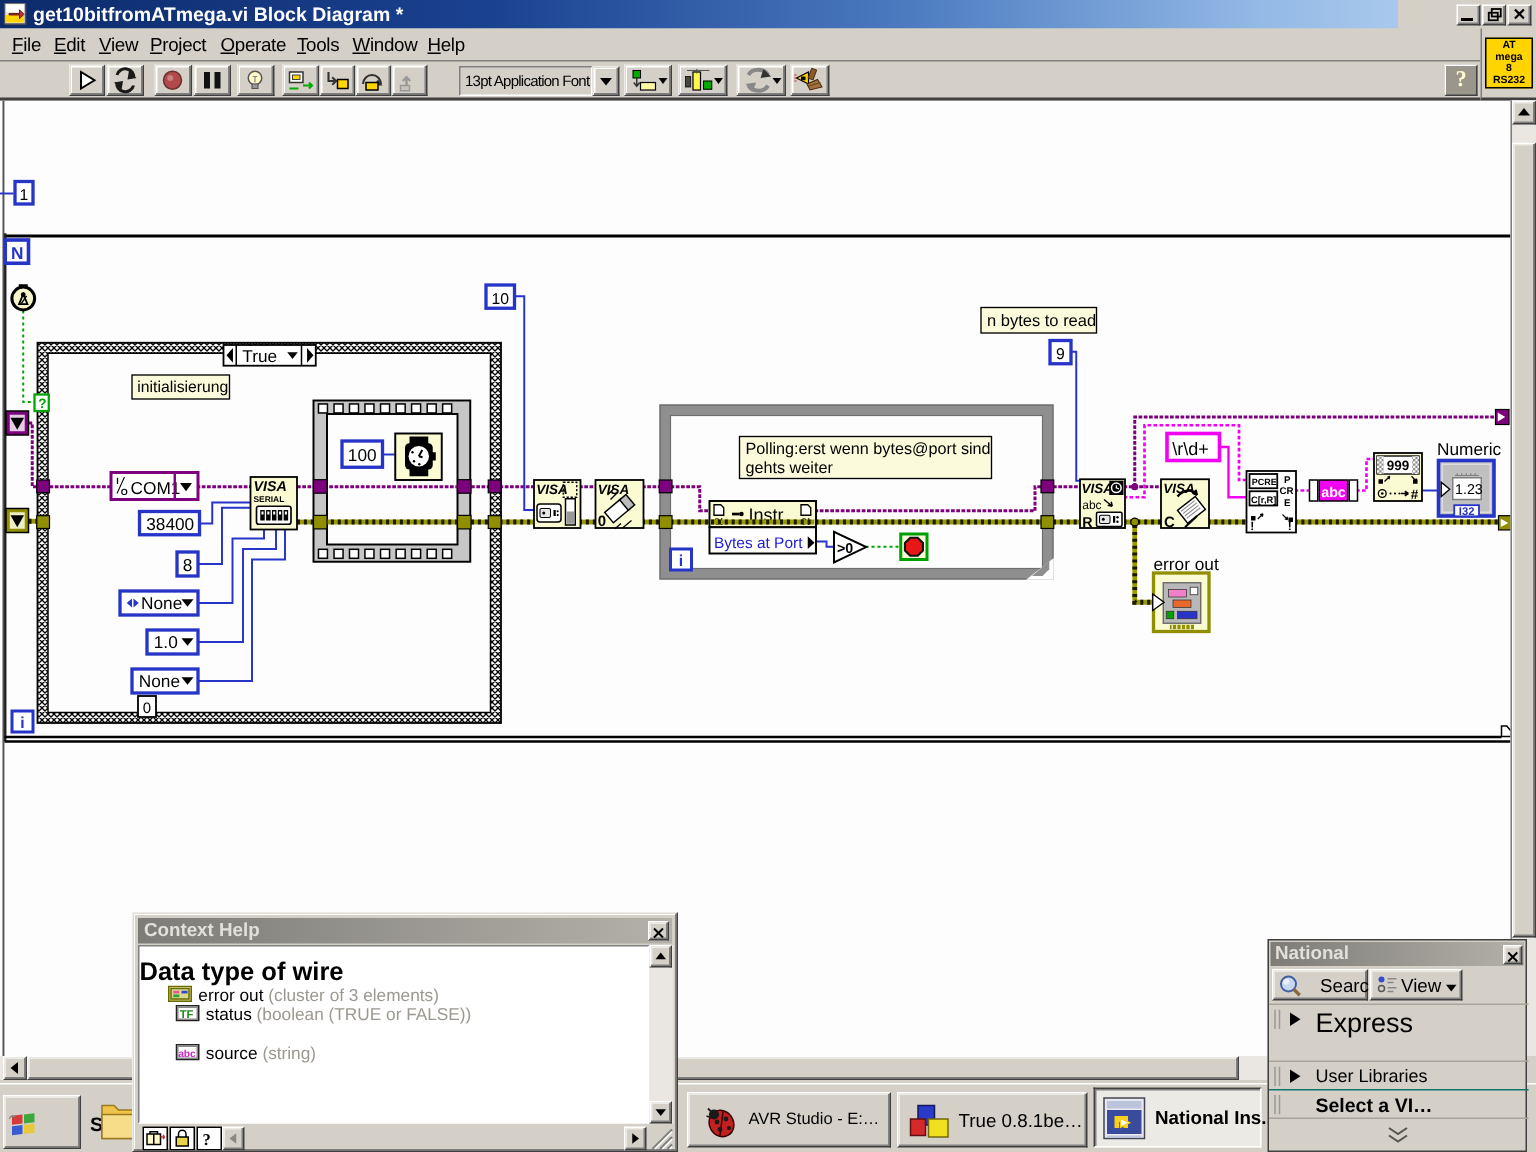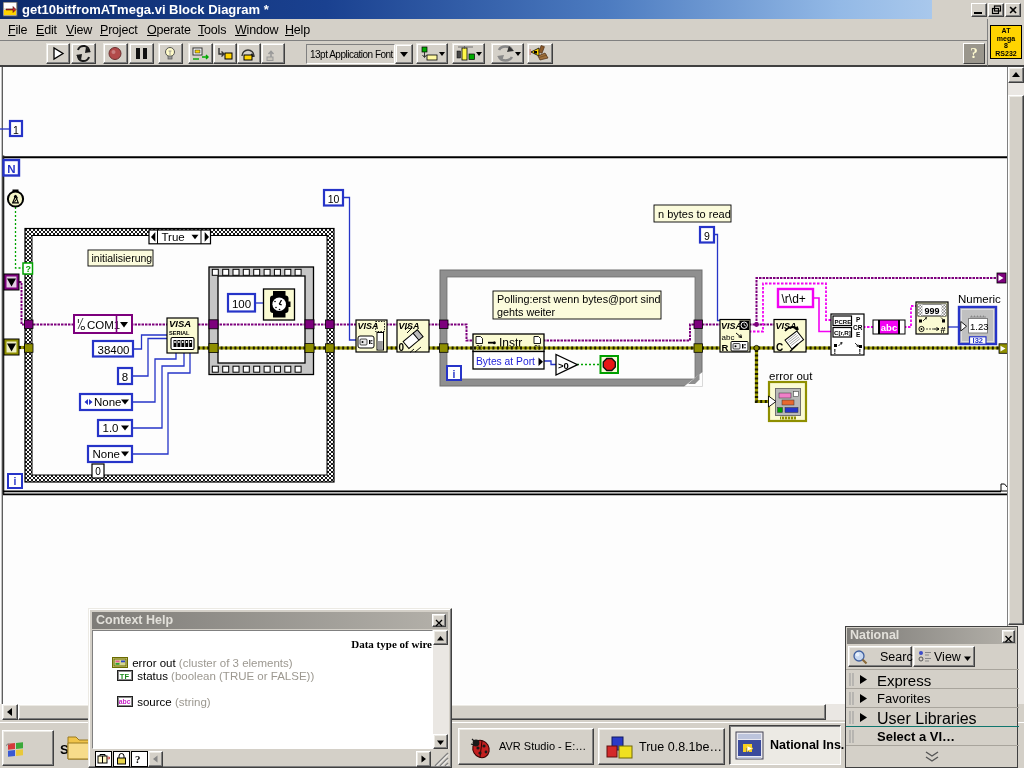--- a/index.html
+++ b/index.html
@@ -529,21 +529,21 @@
 </div>
 
 <div class="abs" style="left:88px;top:608px;width:364px;height:160px;background:#D4D0C8;border:1px solid;border-color:#ECEAE4 #404040 #404040 #ECEAE4;box-shadow:inset -1px -1px 0 #808080, inset 1px 1px 0 #fff;z-index:6;">
  <div class="abs" style="left:3px;top:3px;width:356px;height:17px;background:linear-gradient(90deg,#7E7C78,#B4B1AA);">
   <span class="abs" style="left:4px;top:1px;font-weight:bold;font-size:12.5px;color:#E2E0DA;">Context Help</span>
   <div class="btn3d abs" style="left:340px;top:2px;width:14px;height:13px;"><svg width="12" height="11">
             <path d="M3 2 L9 8 M9 2 L3 8" stroke="#000" stroke-width="1.3"></path>
           </svg></div>
  </div>
  <div class="abs" style="left:3px;top:21px;width:341px;height:119px;background:#fff;border:1px solid;border-color:#808080 #fff #fff #808080;font-size:11.5px;color:#000;">
-  <div class="abs" style="left:0;top:7px;width:100%;text-align:right;font-weight:bold;font-size:11px;font-family:Liberation Serif, serif;">Data type of wire</div>
+  <div class="abs" style="left:0;top:7px;width:100%;text-align:left;font-weight:bold;font-size:17px;">Data type of wire</div>
   <div class="abs" style="left:19px;top:26px;white-space:nowrap;"><svg width="17" height="11" style="vertical-align:-1px">
             <rect x="0.5" y="0.5" width="15" height="10" fill="#D8D890" stroke="#6B6B00"></rect>
             <rect x="2" y="2" width="12" height="7" fill="none" stroke="#6B6B00"></rect>
             <rect x="3.5" y="3.5" width="4" height="1.8" fill="#E85898"></rect>
             <rect x="3.5" y="6" width="4" height="1.8" fill="#30A030"></rect>
             <rect x="9" y="3.5" width="4" height="1.8" fill="#3048C8"></rect>
           </svg> error out <span style="color:#9C9890">(cluster of 3 elements)</span></div>
   <div class="abs" style="left:24px;top:39px;white-space:nowrap;"><svg width="17" height="11" style="vertical-align:-1px">
             <rect x="0.5" y="0.5" width="15" height="10" fill="#fff" stroke="#222"></rect>
             <rect x="1.5" y="1.5" width="13" height="8" fill="none" stroke="#888"></rect>
@@ -613,39 +613,30 @@
           <path d="M1 1.5 L8 1.5 L4.5 6 Z" fill="#000"></path>
         </svg>
  </div>
  <div class="abs" style="left:0;top:42px;width:173px;height:19px;border-top:1px solid #A8A49C;">
   <svg class="abs" style="left:3px;top:3px" width="6" height="13">
           <path d="M1 0 V13 M4 0 V13" stroke="#999" stroke-width="1"></path>
         </svg>
   <svg class="abs" style="left:12px;top:4px" width="10" height="11">
           <path d="M2 1 L9 5.5 L2 10 Z" fill="#000"></path>
         </svg>
-  <span class="abs" style="left:31px;top:2px;font-size:15px;">Express</span>
- </div>
- <div class="abs" style="left:0;top:61px;width:173px;height:19px;border-top:1px solid #A8A49C;">
-  <svg class="abs" style="left:3px;top:3px" width="6" height="13">
-          <path d="M1 0 V13 M4 0 V13" stroke="#999" stroke-width="1"></path>
-        </svg>
-  <svg class="abs" style="left:12px;top:4px" width="10" height="11">
-          <path d="M2 1 L9 5.5 L2 10 Z" fill="#000"></path>
-        </svg>
-  <span class="abs" style="left:31px;top:2px;font-size:13px;">Favorites</span>
+  <span class="abs" style="left:31px;top:2px;font-size:18px;">Express</span>
  </div>
  <div class="abs" style="left:0;top:80px;width:173px;height:19px;border-top:1px solid #A8A49C;">
   <svg class="abs" style="left:3px;top:3px" width="6" height="13">
           <path d="M1 0 V13 M4 0 V13" stroke="#999" stroke-width="1"></path>
         </svg>
   <svg class="abs" style="left:12px;top:4px" width="10" height="11">
           <path d="M2 1 L9 5.5 L2 10 Z" fill="#000"></path>
         </svg>
-  <span class="abs" style="left:31px;top:2px;font-size:16px;">User Libraries</span>
+  <span class="abs" style="left:31px;top:2px;font-size:12px;">User Libraries</span>
  </div>
  <div class="abs" style="left:0;top:99px;width:173px;height:19px;border-top:1px solid #0f766e;font-weight:bold;">
   <svg class="abs" style="left:3px;top:3px" width="6" height="13">
           <path d="M1 0 V13 M4 0 V13" stroke="#999" stroke-width="1"></path>
         </svg>
   <span class="abs" style="left:31px;top:2px;font-size:13px;">Select a VI…</span>
  </div>
  <div class="abs" style="left:0;top:118px;width:173px;height:24px;border-top:1px solid #A8A49C;">
   <svg class="abs" style="left:78px;top:5px" width="16" height="12">
           <path d="M2 1 L8 5 L14 1 M2 6 L8 10 L14 6" stroke="#555" stroke-width="1.4" fill="none"></path>

